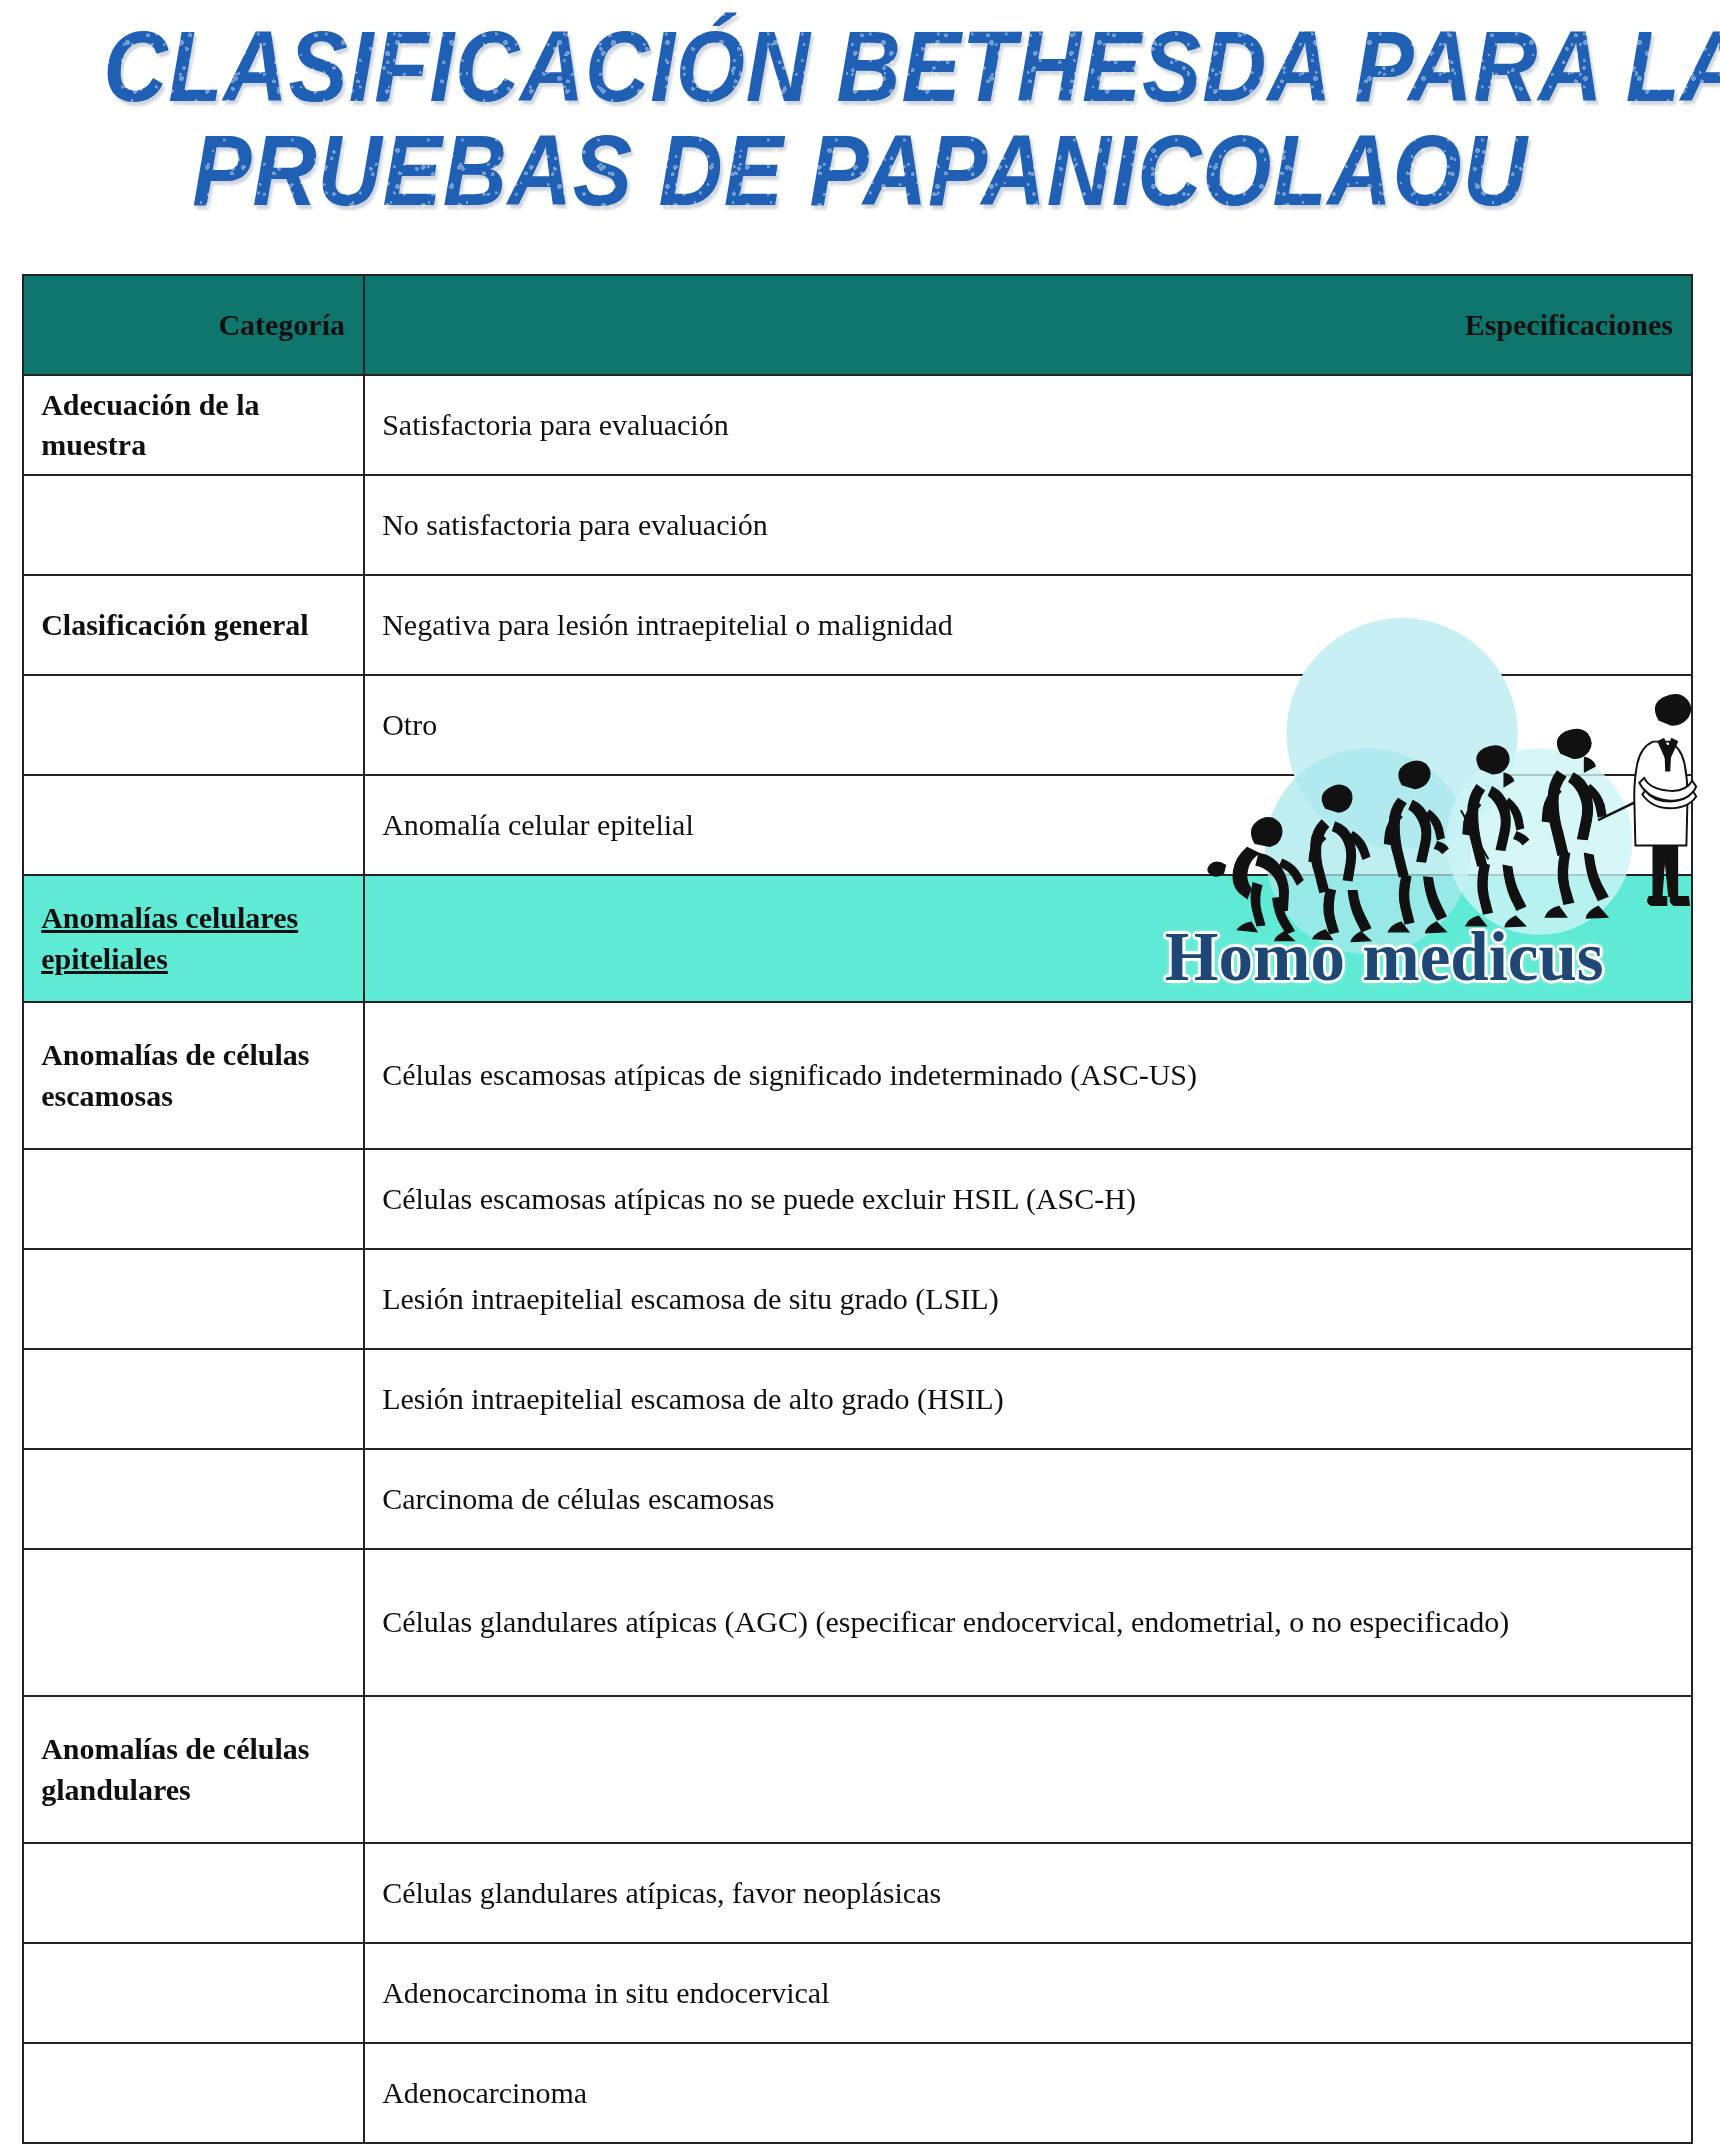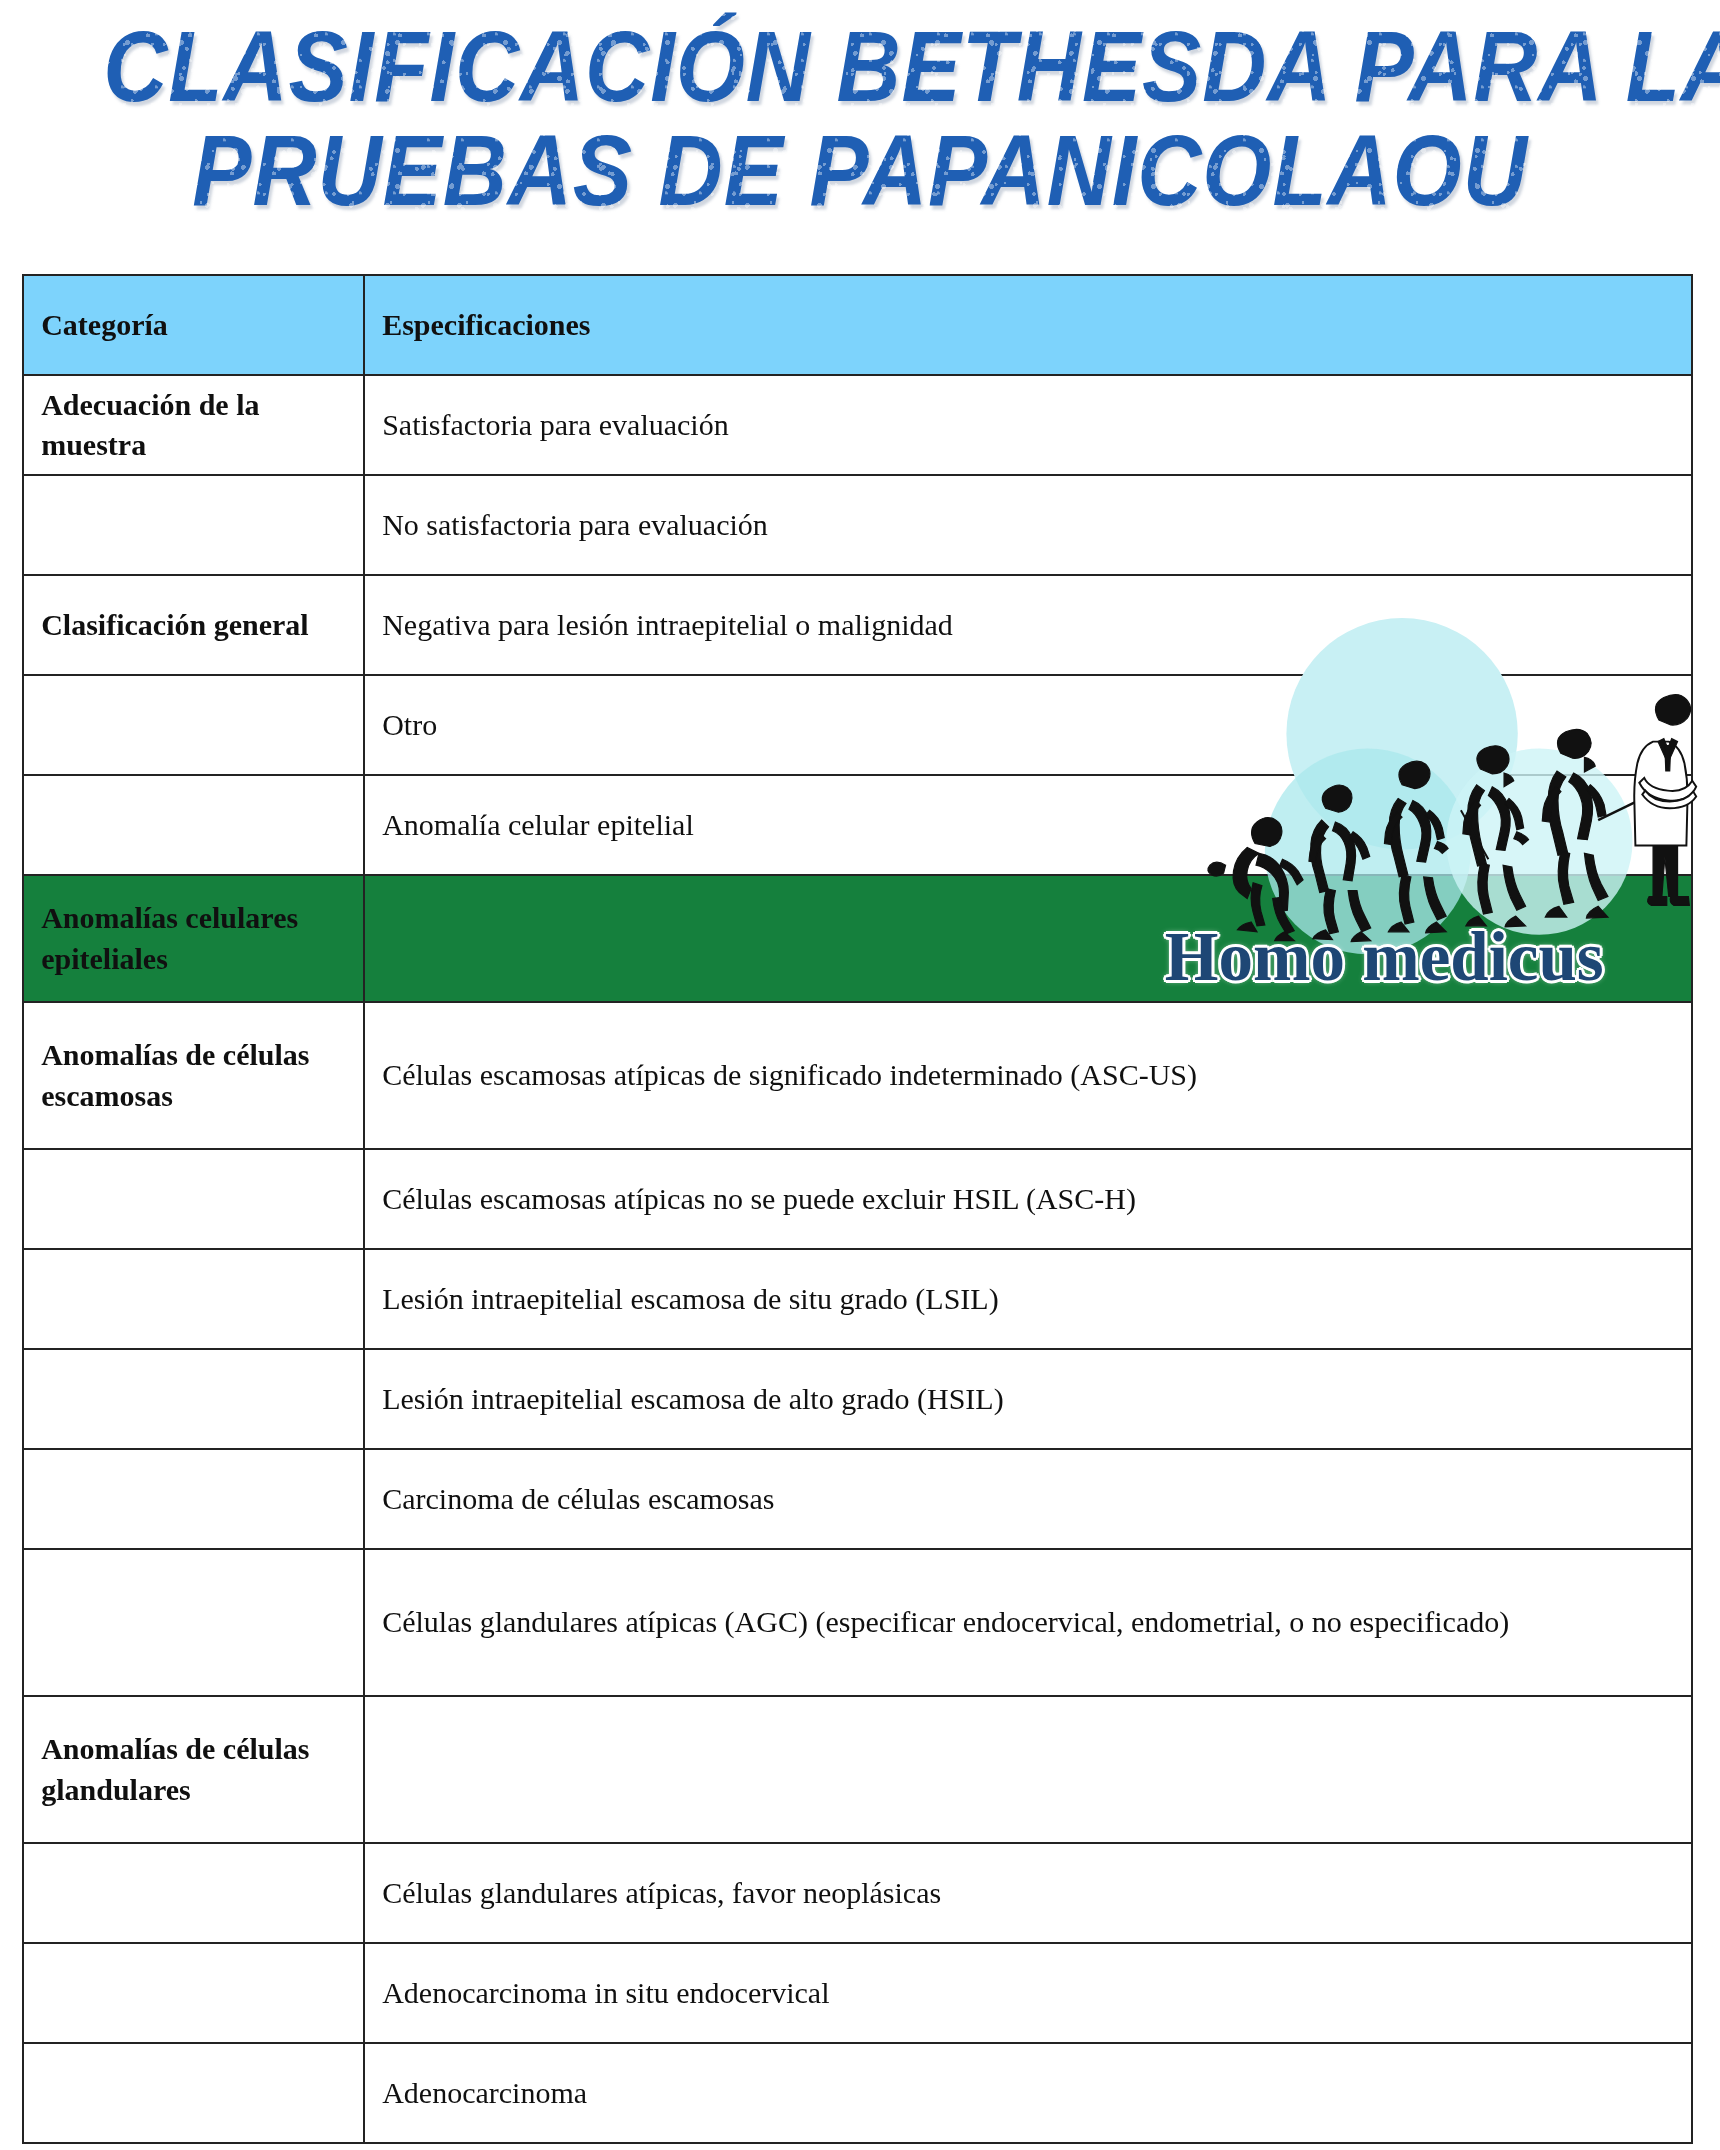--- a/index.html
+++ b/index.html
@@ -80,38 +80,40 @@
   #bethesda-table td, #bethesda-table th {
     border: 2px solid #232323;
     padding: 0 17.6px;
     vertical-align: middle;
     font-size: 30px;
     line-height: 1.35;
     color: #101010;
     text-align: left;
   }
   #bethesda-table th {
-    background: #7dd3fc;
+    background: #0f766e;
     font-weight: bold;
     height: 98px;
+    text-align: right;
   }
   .col-cat { width: 341px; }
   .cell-cat {
     font-weight: bold;
   }
   .cell-spec { font-weight: normal; }
   tr.r-tall td { height: 98px; }
   tr.r-xtall td { height: 125px; }
   tr.r-xxtall td { height: 145px; }
 
   
   tr.row-highlight td {
-    background: #15803d;
+    background: #5eead4;
     color: #1d4f5c;
     border-color: #2f6a70;
+    text-decoration: underline;
   }
 
   
   #homo-medicus-watermark {
     position: absolute;
     left: 1157px;
     top: 616px;
     width: 549px;
     height: 412px;
     pointer-events: none;

